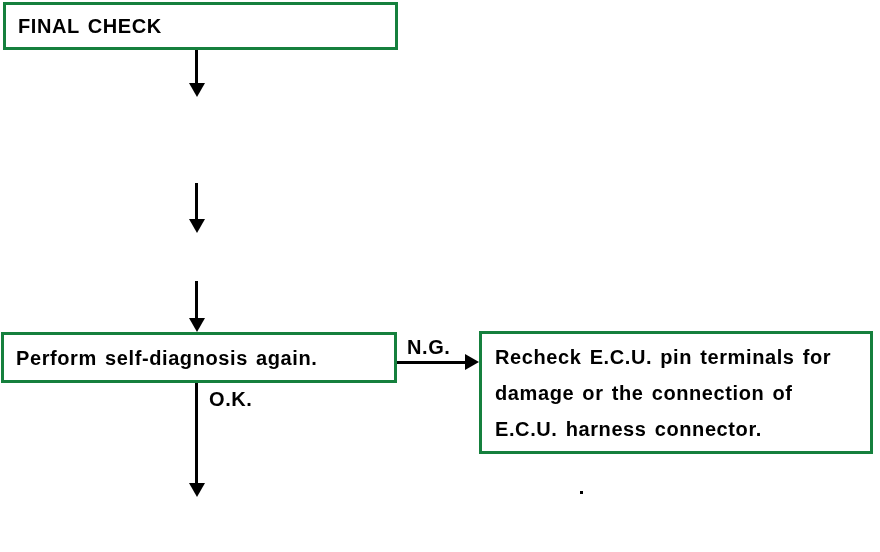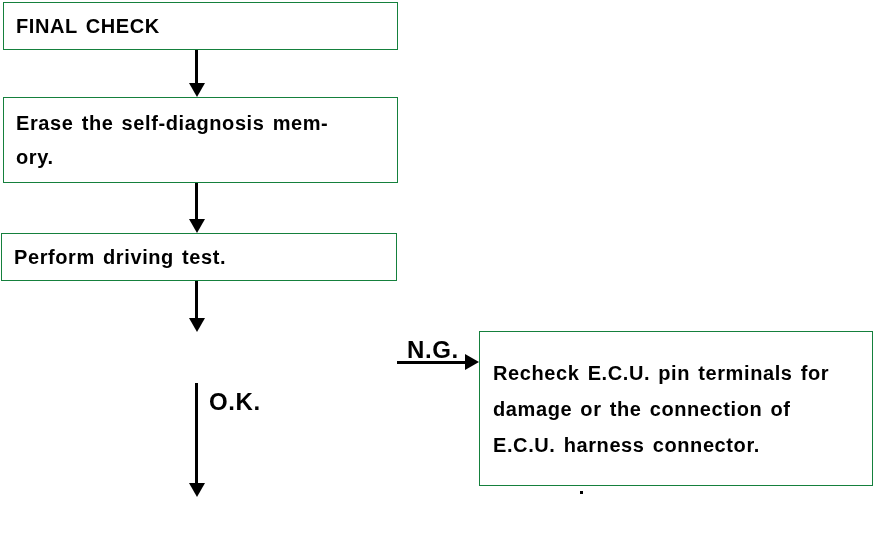--- a/index.html
+++ b/index.html
@@ -12,38 +12,38 @@
     width: 880px;
     height: 552px;
     background: #ffffff;
     overflow: hidden;
     font-family: "Liberation Sans", "DejaVu Sans", sans-serif;
     color: #000000;
   }
   .node {
     position: absolute;
     box-sizing: border-box;
-    border: 1px solid #15803d;
+    border: 3px solid #15803d;
     background: #ffffff;
     font-size: 20px;
     font-weight: 700;
     letter-spacing: 0.6px;
     word-spacing: 2px;
     display: flex;
     align-items: center;
   }
   .node .label {
     white-space: pre-line;
     line-height: 34px;
   }
   .node-final-check     { left: 3px;   top: 2px;   width: 395px; height: 48px; padding-left: 12px; }
   .node-erase-memory    { left: 3px;   top: 97px;  width: 395px; height: 86px; padding-left: 12px; }
   .node-driving-test    { left: 1px;   top: 233px; width: 396px; height: 48px; padding-left: 12px; }
   .node-self-diagnosis  { left: 1px;   top: 332px; width: 396px; height: 51px; padding-left: 12px; }
-  .node-recheck-ecu     { left: 479px; top: 331px; width: 394px; height: 155px; padding-left: 13px; }
+  .node-recheck-ecu     { left: 479px; top: 331px; width: 394px; height: 123px; padding-left: 13px; }
   .node-recheck-ecu .label { line-height: 36px; }
   .node-inspection-end  { left: 0px;   top: 497px; width: 398px; height: 50px; justify-content: center; }
   .vline {
     position: absolute;
     width: 3px;
     background: #000000;
   }
   .hline {
     position: absolute;
     height: 3px;
@@ -60,21 +60,21 @@
   .head-right {
     position: absolute;
     width: 0;
     height: 0;
     border-top: 8px solid transparent;
     border-bottom: 8px solid transparent;
     border-left: 14px solid #000000;
   }
   .edge-label {
     position: absolute;
-    font-size: 24px;
+    font-size: 20px;
     font-weight: 700;
     letter-spacing: 0.6px;
   }
   .label-ng { left: 407px; top: 336px; }
   .label-ok { left: 209px; top: 388px; }
   .stray-dot {
     position: absolute;
     left: 580px;
     top: 491px;
     width: 3px;
@@ -84,29 +84,25 @@
 </style>
 </head>
 <body>
 
 <div class="canvas">
 
   <div class="node node-final-check">
     <span class="label">FINAL CHECK</span>
   </div>
 
-  <div class="node node-erase-memory">
-    <span class="label">Erase the self-diagnosis mem-
-ory.</span>
+
+
+  <div class="node node-self-diagnosis">
+    <span class="label">Perform self-diagnosis again.</span>
   </div>
-
-  <div class="node node-driving-test">
-    <span class="label">Perform driving test.</span>
-  </div>
-
 
   <div class="node node-recheck-ecu">
     <span class="label">Recheck E.C.U. pin terminals for
 damage or the connection of
 E.C.U. harness connector.</span>
   </div>
 
 
   <div class="vline" style="left:195px; top:50px; height:34px;"></div>
   <div class="head-down" style="left:189px; top:83px;"></div>

